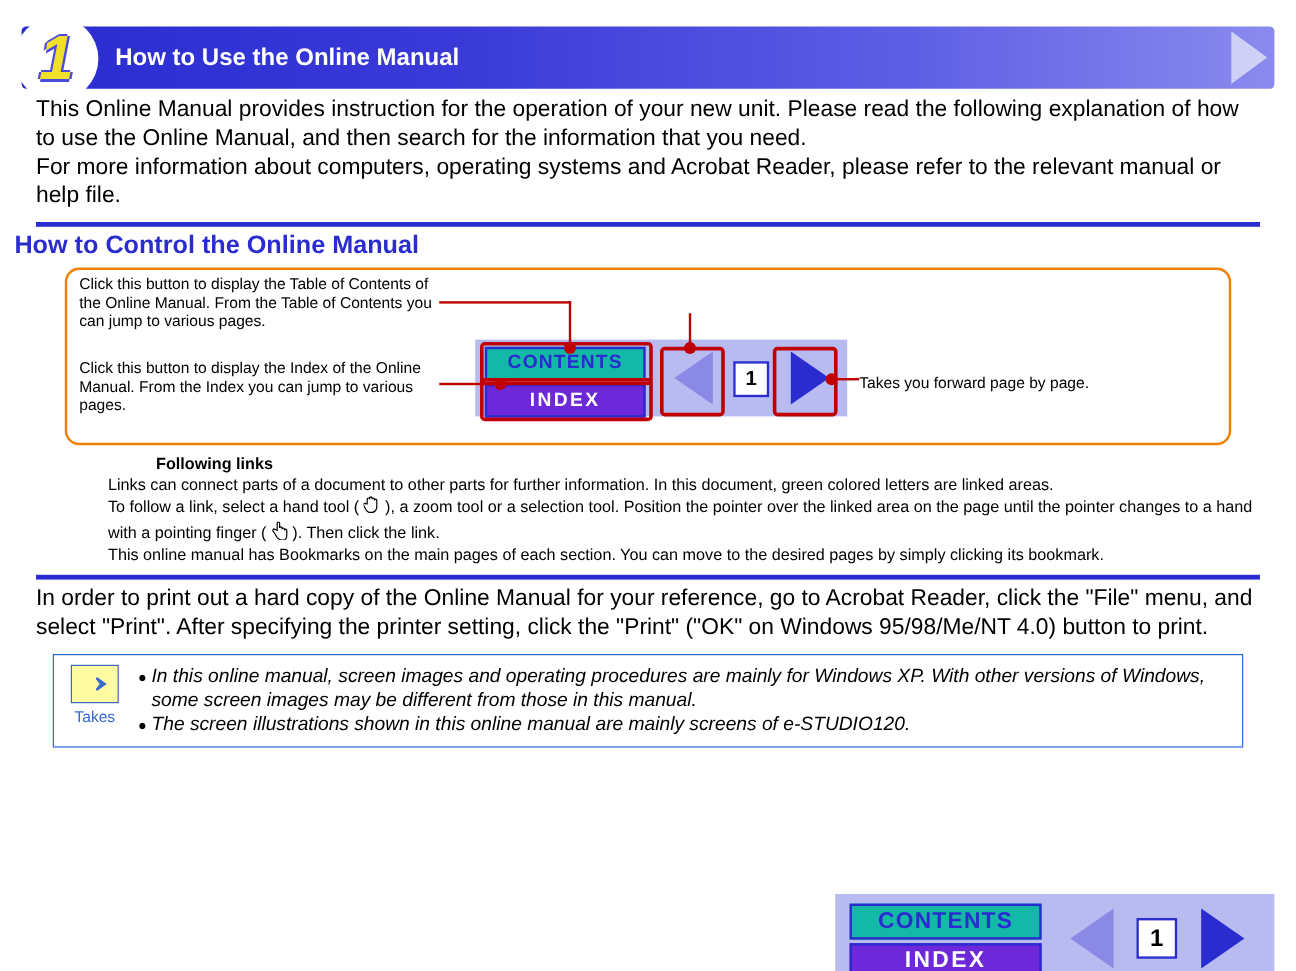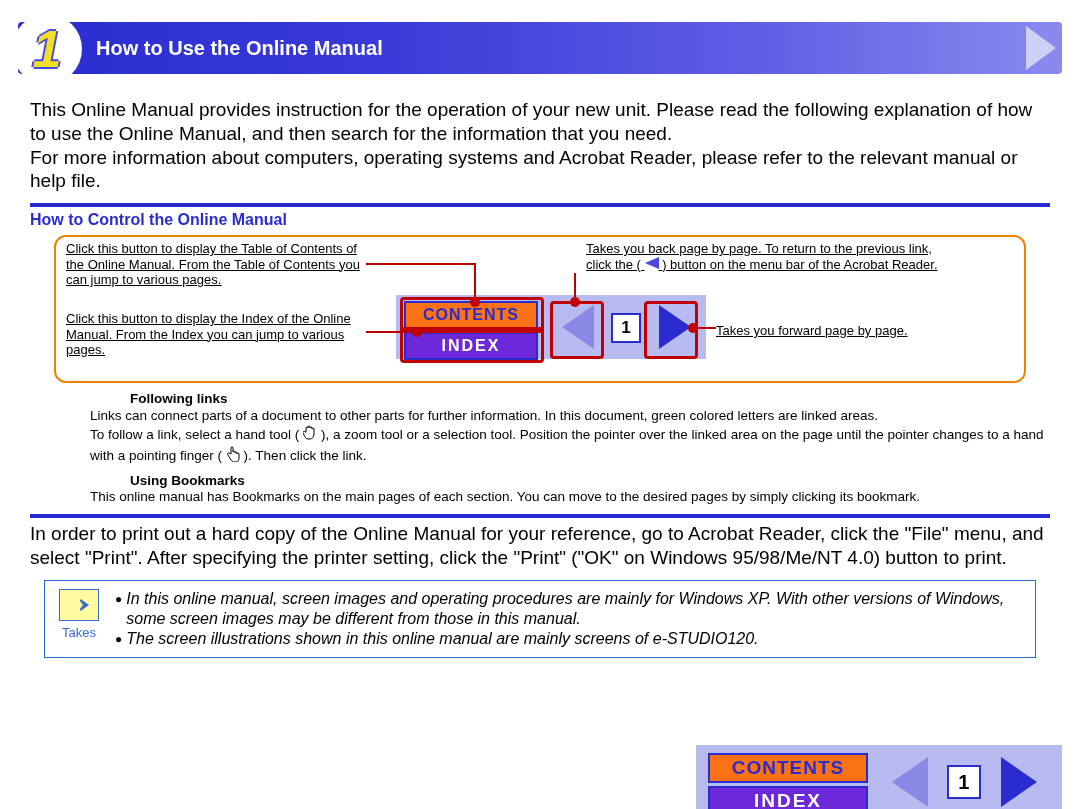--- a/index.html
+++ b/index.html
@@ -45,68 +45,67 @@
     font-size: 20px;
     font-weight: bold;
     margin-left: 78px;
   }
   .title-arrow {
     margin-left: auto;
     margin-right: 6px;
   }
   .title-arrow svg { display: block; }
   .body-text {
-    margin: 24px 30px 0 30px;
+    margin: 6px 30px 0 30px;
     font-size: 19px;
     line-height: 1.25;
   }
   .section-divider {
     margin: 10px 30px 4px 30px;
     height: 4px;
     background: #2a2cd0;
   }
   .section-heading {
-    margin: 4px 30px 6px 30px;
+    margin: 4px 30px 6px 12px;
     color: #2a2cd0;
-    font-size: 16px;
+    font-size: 21px;
     font-weight: bold;
   }
   .diagram-box {
     margin: 6px 54px 6px 54px;
     border: 2px solid #f08000;
     border-radius: 12px;
     padding: 10px 14px 10px 14px;
     position: relative;
     height: 124px;
   }
   .diagram-text {
     font-size: 13px;
     line-height: 1.2;
     position: absolute;
-    text-decoration: underline;
   }
   .central-nav {
     position: absolute;
     left: 340px;
     top: 58px;
     width: 310px;
     height: 64px;
     background: #b8bbf0;
   }
   .nav-stack {
     display: inline-flex;
     flex-direction: column;
     gap: 3px;
     margin: 6px 0 0 8px;
     vertical-align: top;
   }
   .contents-btn {
     width: 130px;
     height: 24px;
-    background: #f97316;
+    background: #14b8a6;
     border: 2px solid #2a2cd0;
     color: #2a2cd0;
     font-weight: bold;
     font-size: 16px;
     display: flex; align-items: center; justify-content: center;
     letter-spacing: 1px;
   }
   .index-btn {
     width: 130px;
     height: 24px;
@@ -271,30 +270,20 @@
 For more information about computers, operating systems and Acrobat Reader, please refer to the relevant manual or help file.</div>
 
   <div class="section-divider"></div>
   <div class="section-heading">How to Control the Online Manual</div>
 
   <div class="diagram-box">
 
     <div class="diagram-text" style="left:10px; top:4px; width:300px;">Click this button to display the Table of Contents of the Online Manual. From the Table of Contents you can jump to various pages.</div>
     <div class="diagram-text" style="left:10px; top:74px; width:300px;">Click this button to display the Index of the Online Manual. From the Index you can jump to various pages.</div>
 
-    <div class="diagram-text" style="left:530px; top:4px; width:410px;">
-      <span>Takes you back page by page. To return to the previous link,</span><br>
-      <span>click the (</span>
-      <span class="back-icon-inline">
-        <svg width="14" height="12">
-            <polygon points="14,0 0,6 14,12" fill="#4a4adc"></polygon>
-          </svg>
-      </span>
-      <span>) button on the menu bar of the Acrobat Reader.</span>
-    </div>
     <div class="diagram-text" style="left:660px; top:86px; width:280px;">Takes you forward page by page.</div>
 
     <div class="central-nav">
       <div class="nav-stack">
         <div class="contents-btn">
           <span>CONTENTS</span>
         </div>
         <div class="index-btn">
           <span>INDEX</span>
         </div>
@@ -336,21 +325,20 @@
           </svg>
       </span>
       <span>), a zoom tool or a selection tool. Position the pointer over the linked area on the page until the pointer changes to a hand with a pointing finger (</span>
       <span class="hand-icon">
         <svg width="14" height="16">
             <path d="M5 2 v6 l-2 -1 a1 1 0 0 0 -1 2 l3 5 c1 1 2 2 4 2 h1 c2 0 3 -2 3 -4 v-4 a1 1 0 0 0 -2 0 v-1 a1 1 0 0 0 -2 0 v-1 a1 1 0 0 0 -2 0 v-4 a1 1 0 0 0 -2 0 z" fill="none" stroke="#000" stroke-width="1"></path>
           </svg>
       </span>
       <span>). Then click the link.</span>
     </div>
-    <div class="bold" style="margin-top:6px;">Using Bookmarks</div>
     <div>This online manual has Bookmarks on the main pages of each section. You can move to the desired pages by simply clicking its bookmark.</div>
   </div>
 
   <div class="section-divider" style="margin-top:8px;"></div>
   <div class="print-section-text">In order to print out a hard copy of the Online Manual for your reference, go to Acrobat Reader, click the "File" menu, and select "Print". After specifying the printer setting, click the "Print" ("OK" on Windows 95/98/Me/NT 4.0) button to print.</div>
 
   <div class="note-box">
     <div class="note-icon-col">
       <div class="note-icon-box">
         <svg width="28" height="20">

